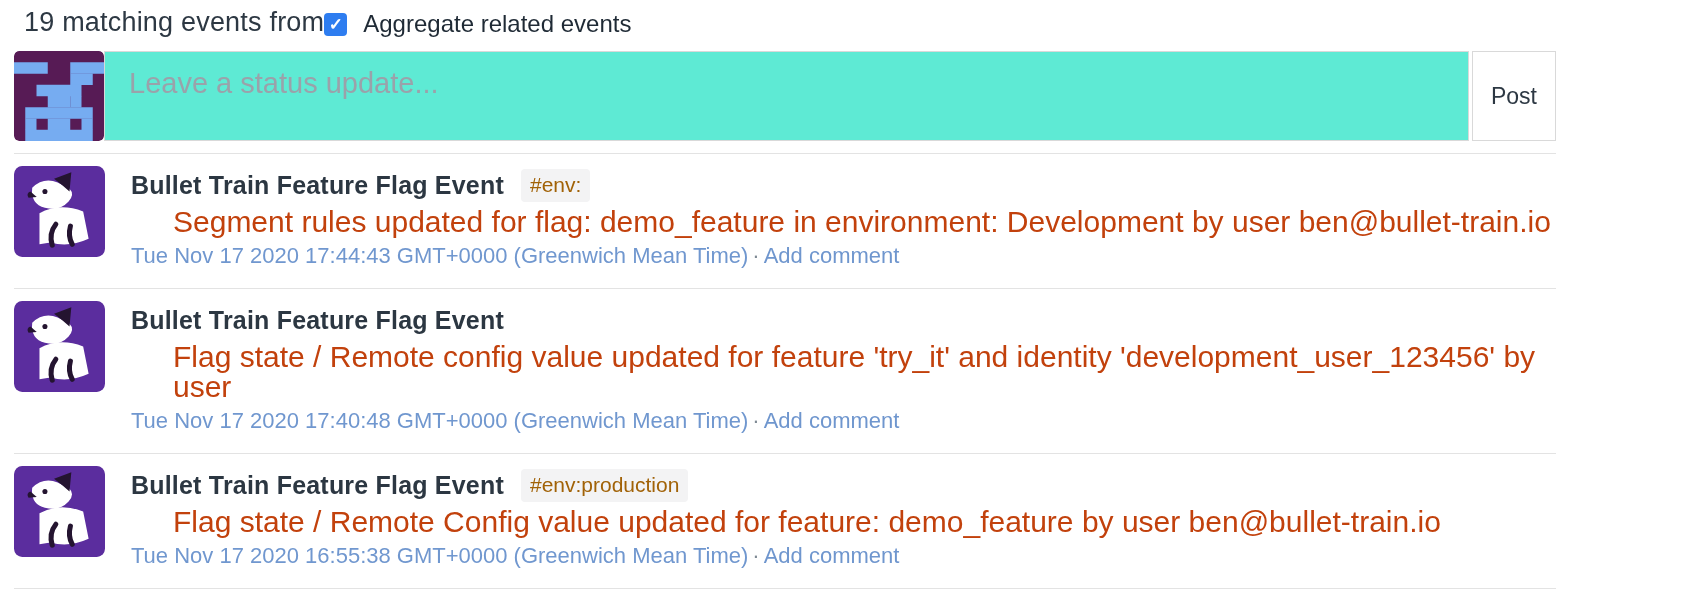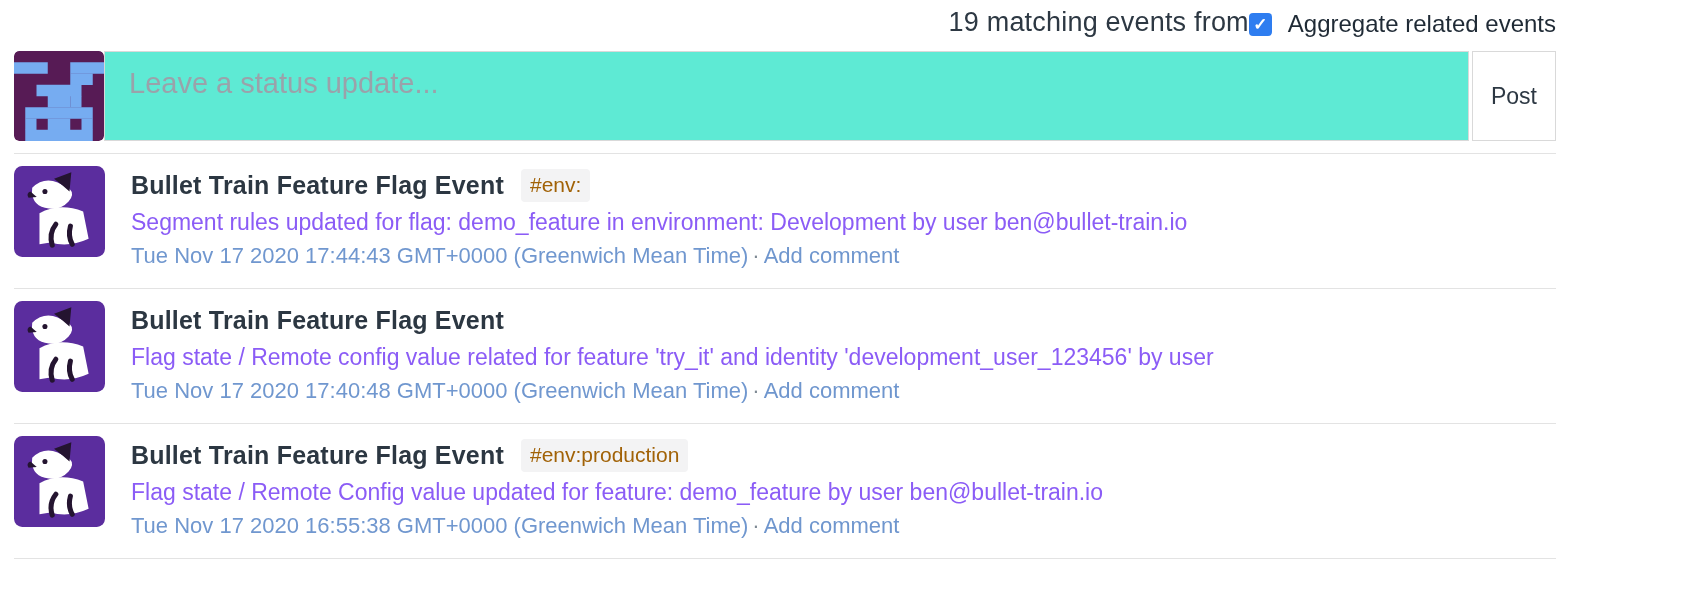--- a/index.html
+++ b/index.html
@@ -8,21 +8,21 @@
     width: 1683px; height: 606px;
     background: #ffffff;
     font-family: "Liberation Sans", sans-serif;
     color: #2d3843;
     overflow: hidden;
   }
   .content { margin: 0 127px 0 14px; width: 1542px; }
 
   
   .header {
-    display: flex; justify-content: flex-end; align-items: flex-start;
+    display: flex; justify-content: flex-start; align-items: flex-start;
     padding: 7px 0 13px 0;
   }
   .page-title {
     font-size: 27px; font-weight: 500; color: #2d3843;
     margin-left: 10px; letter-spacing: 0.2px;
   }
   .aggregate { display: flex; align-items: center; gap: 16px; margin-top: 3px; }
   .checkbox {
     width: 23px; height: 23px; border-radius: 4px;
     background: #2e7df0;
@@ -72,21 +72,21 @@
   }
   .event-avatar svg { display: block; }
   .event-content { padding-top: 1px; }
   .event-title-row { display: flex; align-items: center; gap: 17px; height: 37px; }
   .event-title { font-size: 25px; font-weight: 700; color: #2c3742; letter-spacing: 0.2px; }
   .event-tag {
     background: #f3f3f4; color: #a16207;
     font-size: 21px; padding: 4px 9px 5px;
     border-radius: 4px; cursor: pointer;
   }
-  .event-desc { font-size: 23px; color: #8b5cf6; margin-top: 3px; line-height: 30px; }
+  .event-desc { font-size: 30px; color: #c2410c; margin-top: 3px; line-height: 30px; margin-left: 42px; }
   .event-meta { font-size: 22px; margin-top: 5px; line-height: 28px; }
   .event-time { color: #7097cf; cursor: pointer; }
   .meta-sep { color: #7f8a94; padding: 0 4px; }
   .add-comment { color: #6f96ce; cursor: pointer; }
 </style>
 </head>
 <body>
 
 <div class="content">
 
@@ -162,21 +162,21 @@
           <circle cx="34" cy="28" r="2.8" fill="#241430"></circle>
           <path d="M18 28 Q13 30 16 35 L25 34 Z" fill="#241430"></path>
           <path d="M46 64 Q38 74 42 87" stroke="#241430" stroke-width="5.5" fill="none" stroke-linecap="round"></path>
           <path d="M62 66 Q59 77 64 86" stroke="#241430" stroke-width="5.5" fill="none" stroke-linecap="round"></path>
         </svg>
       </div>
       <div class="event-content">
         <div class="event-title-row">
           <span class="event-title">Bullet Train Feature Flag Event</span>
         </div>
-        <div class="event-desc">Flag state / Remote config value related for feature 'try_it' and identity 'development_user_123456' by user</div>
+        <div class="event-desc">Flag state / Remote config value updated for feature 'try_it' and identity 'development_user_123456' by user</div>
         <div class="event-meta">
           <span class="event-time">Tue Nov 17 2020 17:40:48 GMT+0000 (Greenwich Mean Time)</span><span class="meta-sep">·</span><span class="add-comment">Add comment</span>
         </div>
       </div>
     </div>
 
     <div class="event">
       <div class="event-avatar">
         <svg width="91" height="91" viewBox="0 0 100 100">
           <rect width="100" height="100" rx="9" fill="#5b2d9e"></rect>

